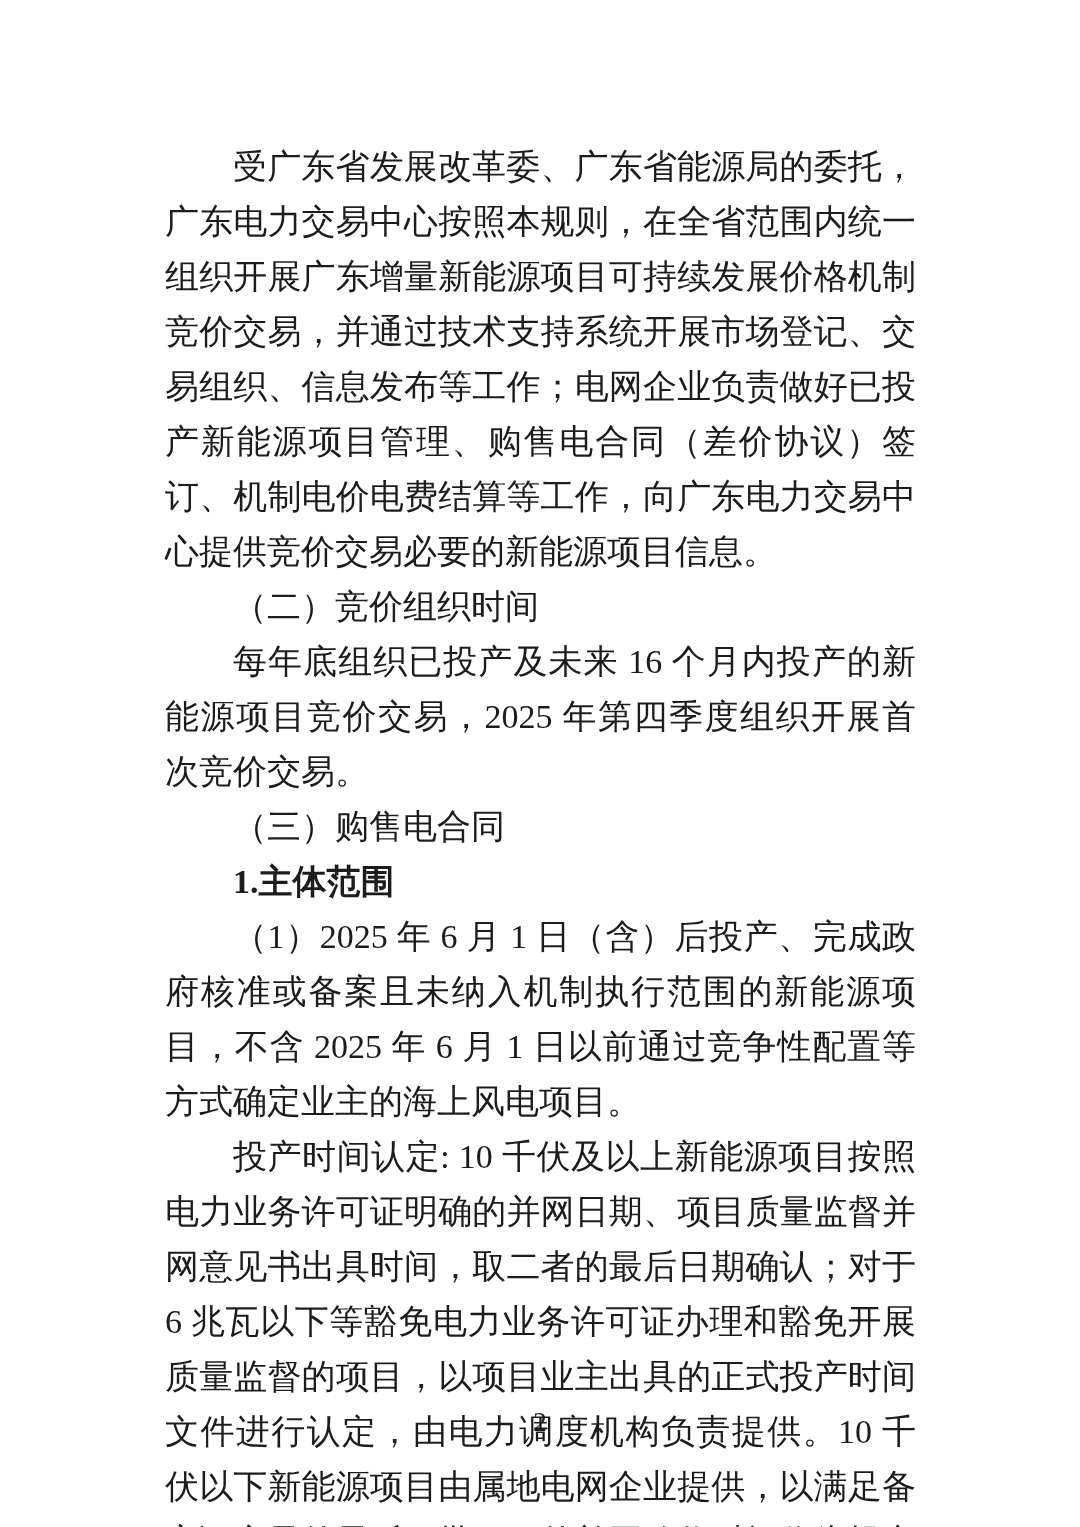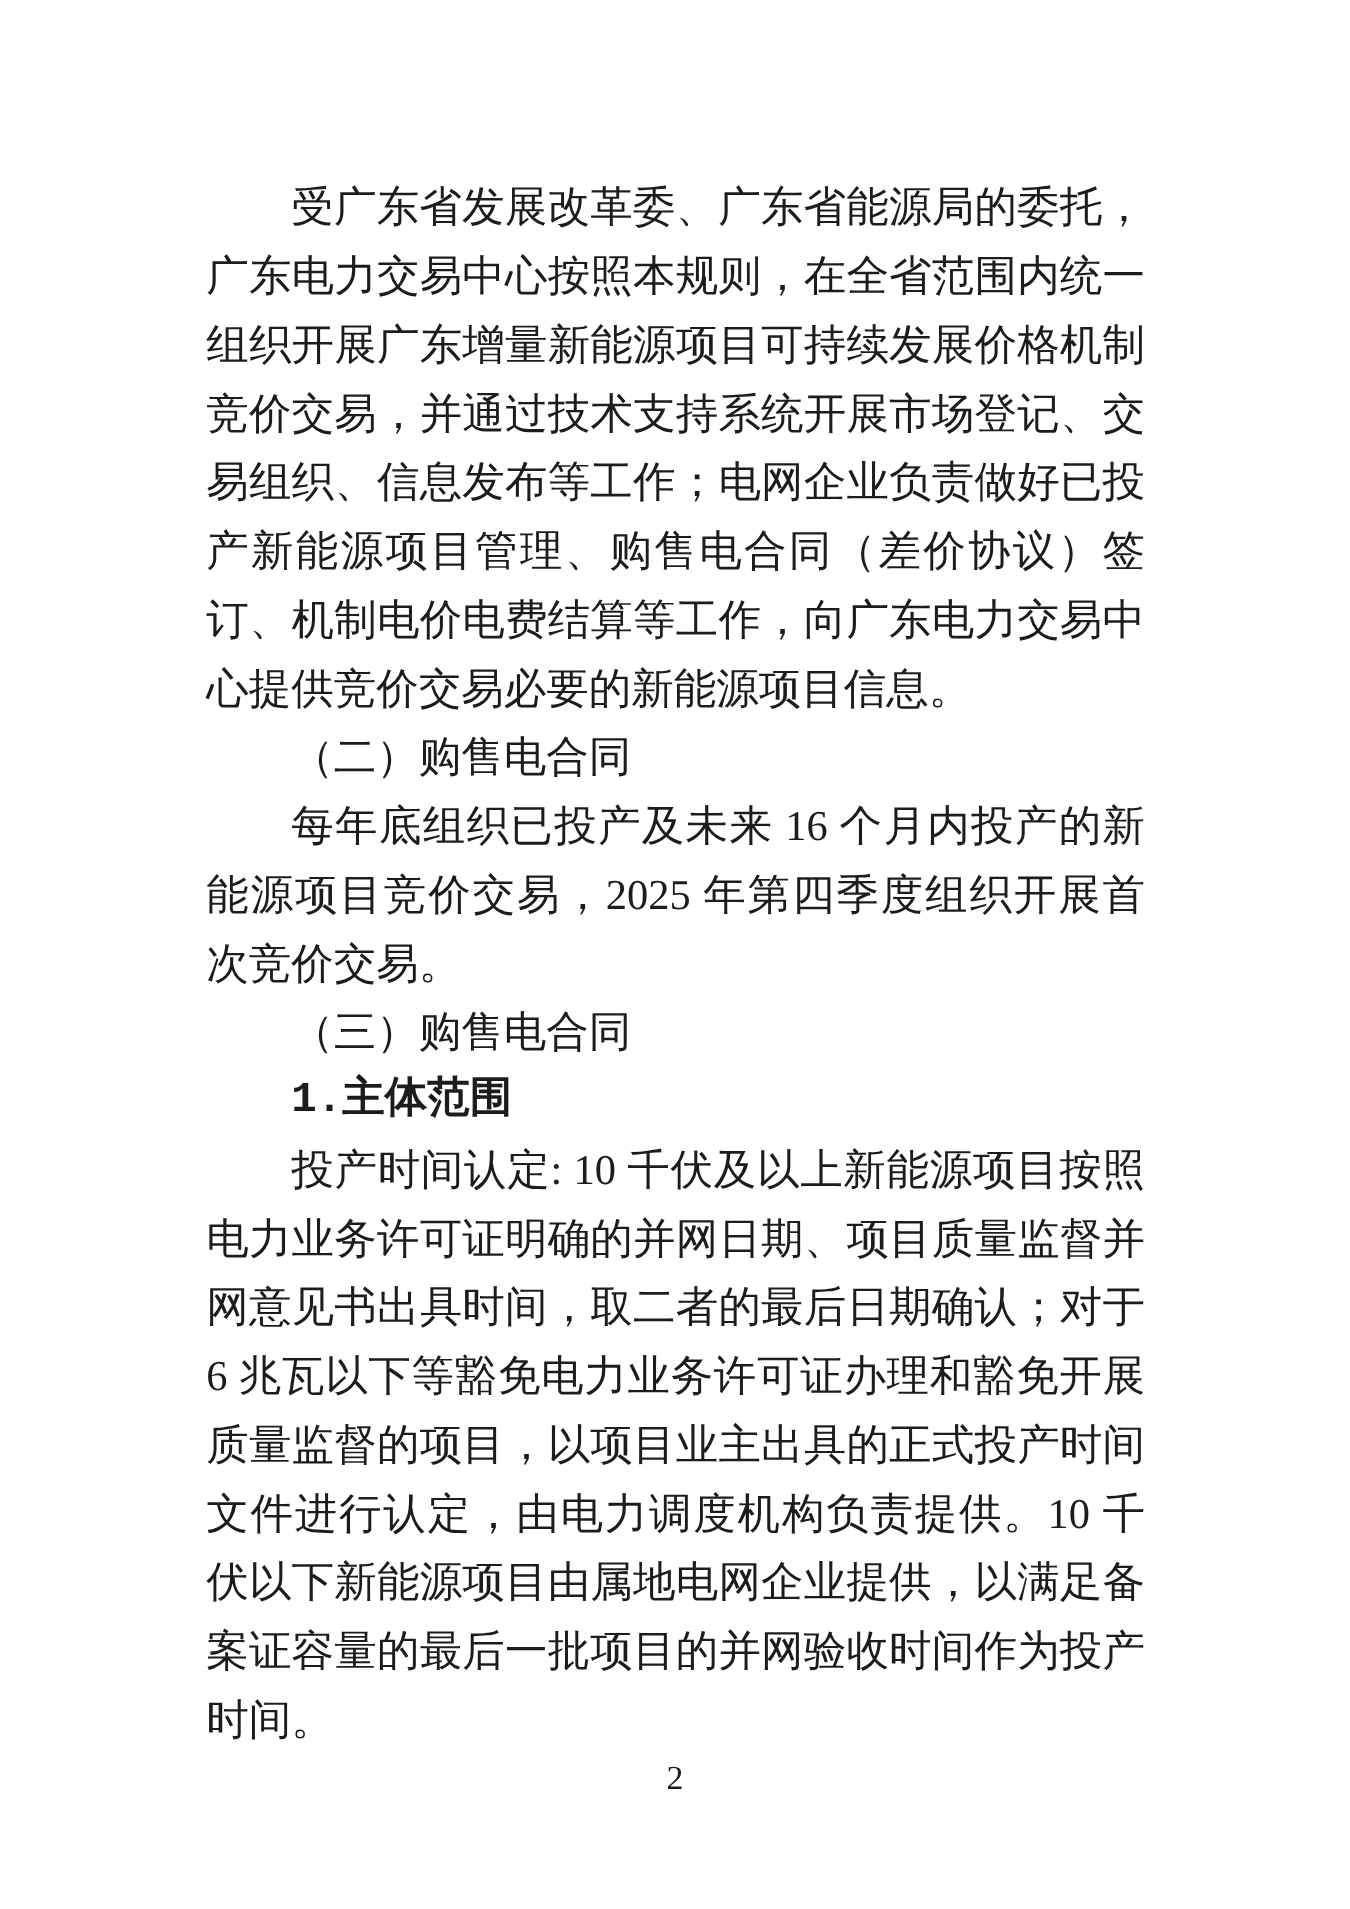--- a/index.html
+++ b/index.html
@@ -26,39 +26,39 @@
     text-align: justify;
     text-justify: inter-character;
   }
   .content p {
     margin: 0;
     padding: 0;
     text-indent: 2em;
   }
   .content p.bold {
     font-weight: bold;
-    font-family: Liberation Mono, monospace;
   }
   .page-number {
     position: absolute;
     top: 1402px;
     left: 0;
     width: 100%;
     text-align: center;
     font-size: 27px;
     line-height: 40px;
     color: #1c1c1c;
   }
 </style>
 </head>
 <body>
 
 <div class="page">
   <div class="content">
     <p>受广东省发展改革委、广东省能源局的委托，广东电力交易中心按照本规则，在全省范围内统一组织开展广东增量新能源项目可持续发展价格机制竞价交易，并通过技术支持系统开展市场登记、交易组织、信息发布等工作；电网企业负责做好已投产新能源项目管理、购售电合同（差价协议）签订、机制电价电费结算等工作，向广东电力交易中心提供竞价交易必要的新能源项目信息。</p>
-    <p>（二）购售电合同</p>
+    <p>（二）竞价组织时间</p>
     <p>每年底组织已投产及未来 16 个月内投产的新能源项目竞价交易，2025 年第四季度组织开展首次竞价交易。</p>
     <p>（三）购售电合同</p>
     <p class="bold">1.主体范围</p>
+    <p>（1）2025 年 6 月 1 日（含）后投产、完成政府核准或备案且未纳入机制执行范围的新能源项目，不含 2025 年 6 月 1 日以前通过竞争性配置等方式确定业主的海上风电项目。</p>
     <p>投产时间认定: 10 千伏及以上新能源项目按照电力业务许可证明确的并网日期、项目质量监督并网意见书出具时间，取二者的最后日期确认；对于 6 兆瓦以下等豁免电力业务许可证办理和豁免开展质量监督的项目，以项目业主出具的正式投产时间文件进行认定，由电力调度机构负责提供。10 千伏以下新能源项目由属地电网企业提供，以满足备案证容量的最后一批项目的并网验收时间作为投产时间。</p>
   </div>
   <div class="page-number">2</div>
 </div>
 
 </body></html>

